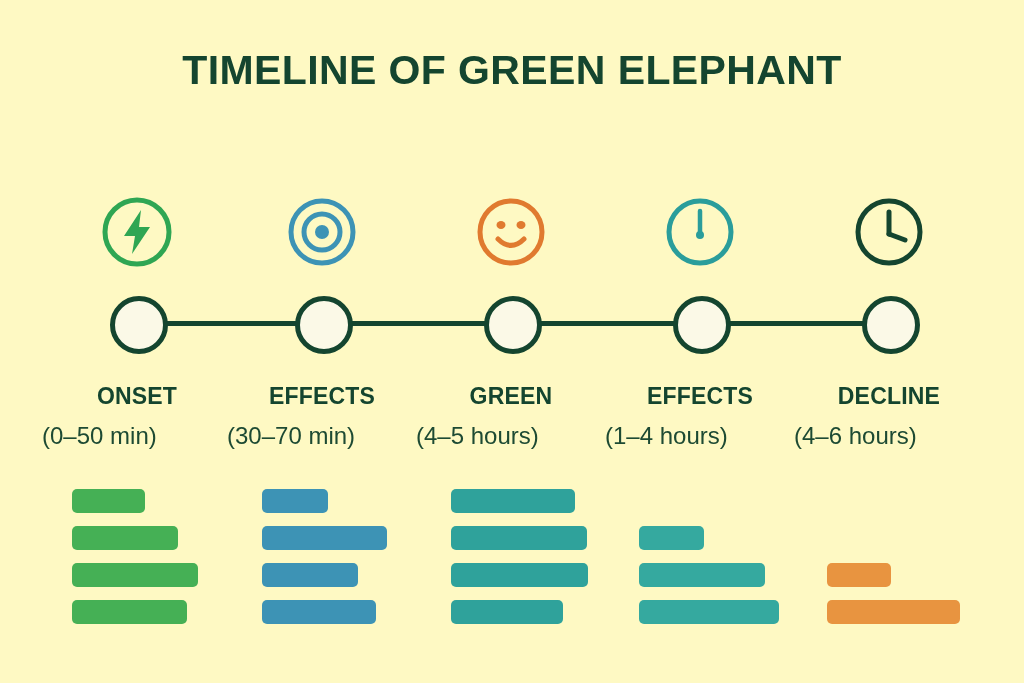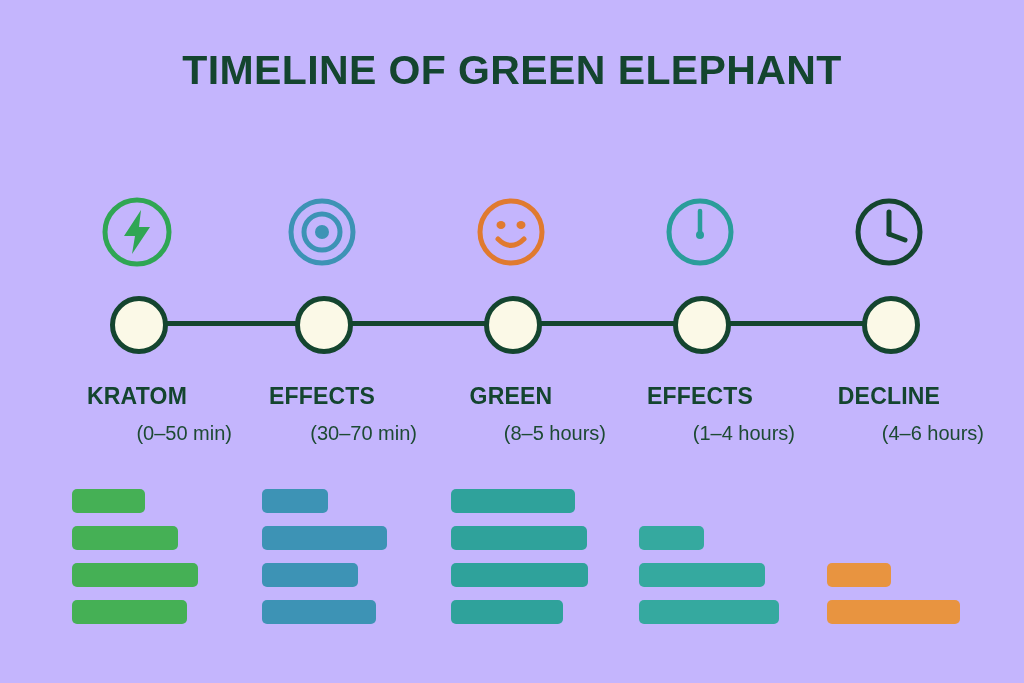--- a/index.html
+++ b/index.html
@@ -10,21 +10,21 @@
     width: 1024px;
     height: 683px;
     background: #fbf9e7;
     font-family: "Liberation Sans", sans-serif;
     overflow: hidden;
   }
   #infographic {
     position: relative;
     width: 1024px;
     height: 683px;
-    background: #c4b5fd;
+    background: #fef9c3;
   }
 
   
   .title-block {
     position: absolute;
     top: 44px;
     left: 0;
     width: 1024px;
     text-align: center;
   }
@@ -82,23 +82,23 @@
     color: #14452f;
     font-weight: bold;
     font-size: 23px;
     letter-spacing: 0.2px;
   }
   .stage-time {
     position: absolute;
     top: 422px;
     left: 0;
     width: 190px;
-    text-align: right;
+    text-align: left;
     color: #1d4a33;
-    font-size: 20px;
+    font-size: 24px;
   }
 
   
   .bars-col {
     position: absolute;
     top: 489px;
   }
   .bar {
     position: absolute;
     height: 24px;
@@ -117,21 +117,21 @@
   <div class="timeline-axis"></div>
 
   <div class="stage" style="left:137px">
     <div class="icon-wrap">
       <svg viewBox="0 0 76 76" width="76" height="76">
         <circle cx="38" cy="38" r="32" fill="none" stroke="#2fa653" stroke-width="5"></circle>
         <path d="M42 16 L25 42 L36 42 L33 60 L51 33 L40 33 Z" fill="#2fa653"></path>
       </svg>
     </div>
     <div class="node"></div>
-    <div class="stage-name">KRATOM</div>
+    <div class="stage-name">ONSET</div>
     <div class="stage-time">(0–50 min)</div>
   </div>
 
   <div class="stage" style="left:322px">
     <div class="icon-wrap">
       <svg viewBox="0 0 76 76" width="76" height="76">
         <circle cx="38" cy="38" r="31" fill="none" stroke="#3d93b5" stroke-width="5"></circle>
         <circle cx="38" cy="38" r="18" fill="none" stroke="#3d93b5" stroke-width="5"></circle>
         <circle cx="38" cy="38" r="7" fill="#3d93b5"></circle>
       </svg>
@@ -145,21 +145,21 @@
     <div class="icon-wrap">
       <svg viewBox="0 0 76 76" width="76" height="76">
         <circle cx="38" cy="38" r="31" fill="none" stroke="#e07a2f" stroke-width="5"></circle>
         <ellipse cx="28" cy="31" rx="4.5" ry="4" fill="#e07a2f"></ellipse>
         <ellipse cx="48" cy="31" rx="4.5" ry="4" fill="#e07a2f"></ellipse>
         <path d="M25 45 Q38 58 51 45" fill="none" stroke="#e07a2f" stroke-width="5" stroke-linecap="round"></path>
       </svg>
     </div>
     <div class="node"></div>
     <div class="stage-name">GREEN</div>
-    <div class="stage-time">(8–5 hours)</div>
+    <div class="stage-time">(4–5 hours)</div>
   </div>
 
   <div class="stage" style="left:700px">
     <div class="icon-wrap">
       <svg viewBox="0 0 76 76" width="76" height="76">
         <circle cx="38" cy="38" r="31" fill="none" stroke="#2a9d9b" stroke-width="5"></circle>
         <line x1="38" y1="17" x2="38" y2="40" stroke="#2a9d9b" stroke-width="4.5" stroke-linecap="round"></line>
         <circle cx="38" cy="41" r="4" fill="#2a9d9b"></circle>
       </svg>
     </div>

